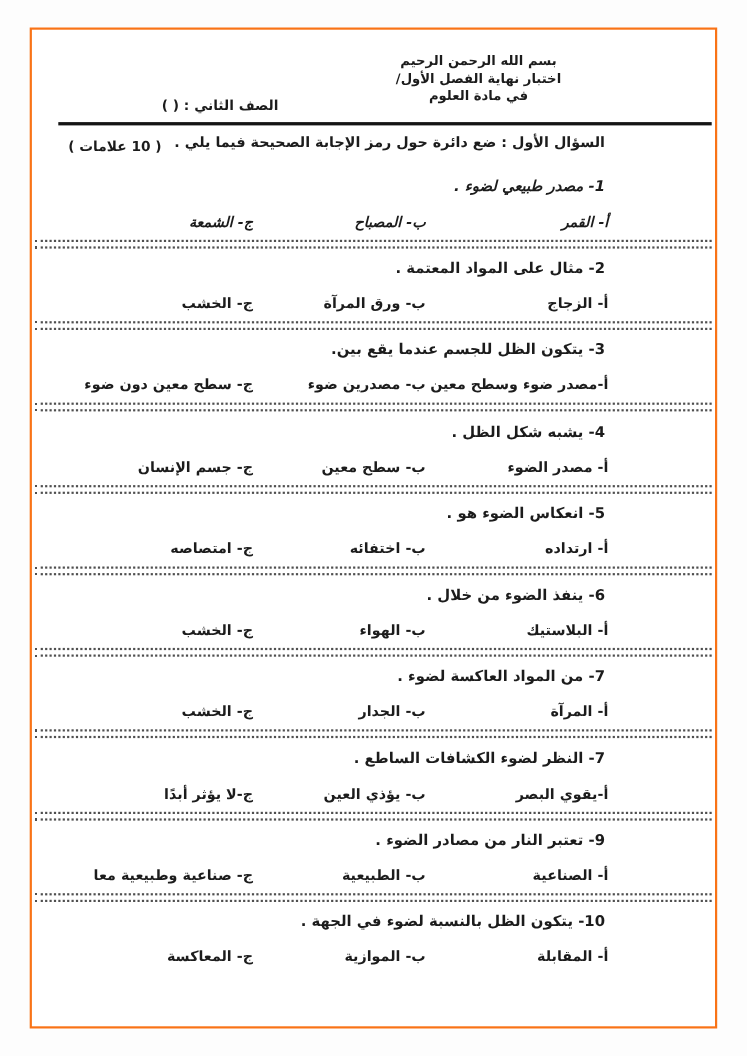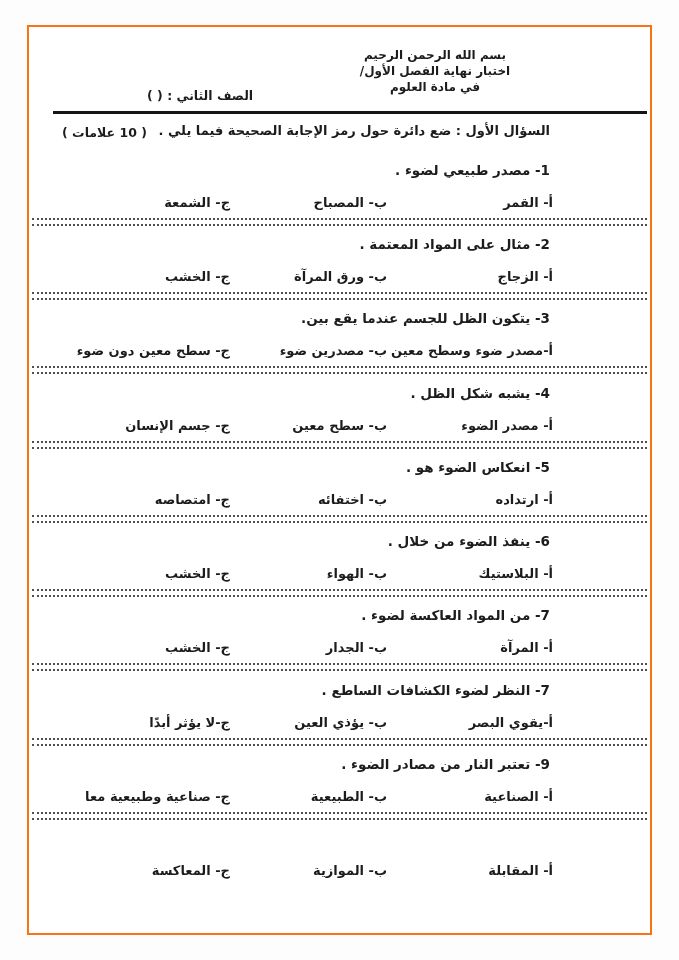--- a/index.html
+++ b/index.html
@@ -78,21 +78,21 @@
     top: 125px;
     left: 0;
     right: 0;
   }
   .q {
     position: absolute;
     left: 0;
     right: 0;
     height: 74px;
   }
-  .q0 { top: 0px; }   .q1 { top: 74px; }  .q2 { top: 148px; }
+  .q0 { top: 0px; font-style: italic; }   .q1 { top: 74px; }  .q2 { top: 148px; }
   .q3 { top: 223px; } .q4 { top: 297px; } .q5 { top: 371px; }
   .q6 { top: 445px; } .q7 { top: 520px; } .q8 { top: 594px; }
   .q9 { top: 668px; }
   .q-text {
     position: absolute;
     top: 10px;
     right: 100px;
     font-size: 13.5px;
     white-space: nowrap;
   }
@@ -224,20 +224,21 @@
       <div class="q-text">9- تعتبر النار من مصادر الضوء .</div>
       <div class="q-opts">
         <span class="opt opt-a">أ- الصناعية</span>
         <span class="opt opt-b">ب- الطبيعية</span>
         <span class="opt opt-c">ج- صناعية وطبيعية معا</span>
       </div>
       <div class="dots"></div>
     </div>
 
     <div class="q q9">
+      <div class="q-text">10- يتكون الظل  بالنسبة لضوء في الجهة .</div>
       <div class="q-opts">
         <span class="opt opt-a">أ- المقابلة</span>
         <span class="opt opt-b">ب- الموازية</span>
         <span class="opt opt-c">ج- المعاكسة</span>
       </div>
     </div>
 
   </div>
 </div>
 

